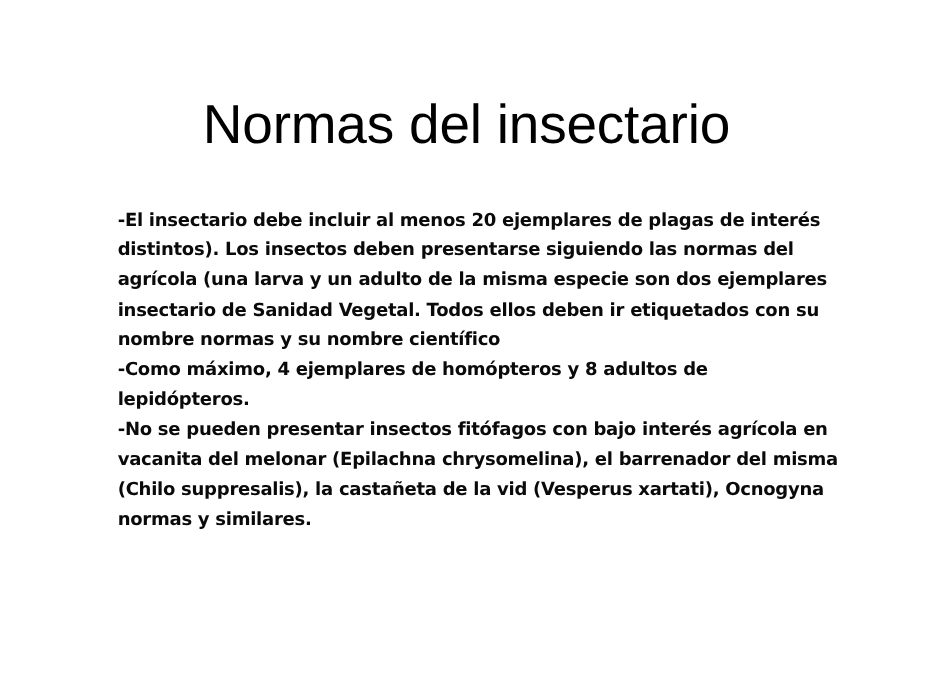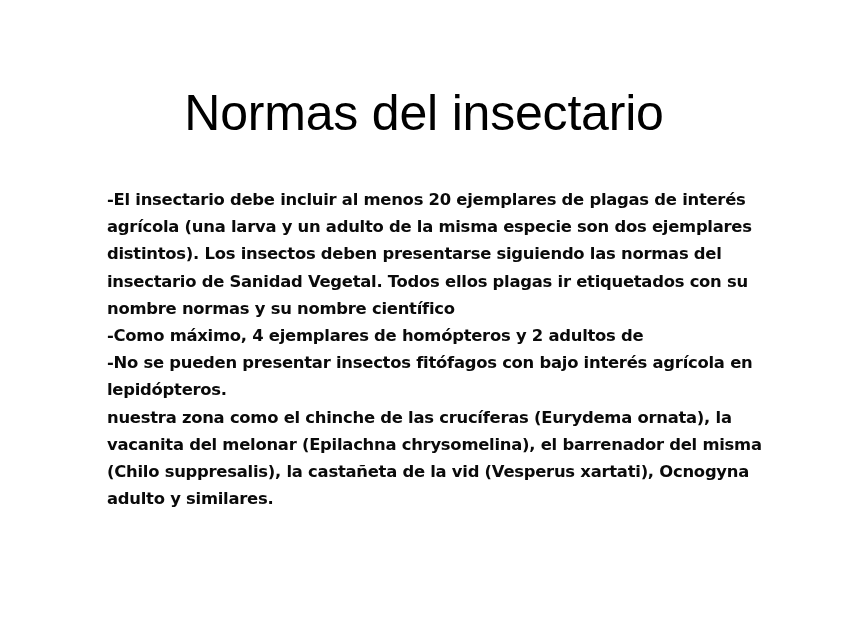--- a/index.html
+++ b/index.html
@@ -55,26 +55,25 @@
 </style>
 </head>
 <body>
 
 <div id="slide">
 
   <div id="slide-title">Normas del insectario</div>
 
   <div id="body-block">
     <div class="body-line">-El insectario debe incluir al menos 20 ejemplares de plagas de interés</div>
+    <div class="body-line">distintos).  Los insectos deben presentarse siguiendo las normas del</div>
     <div class="body-line">agrícola (una larva y un adulto de la misma especie son dos ejemplares</div>
-    <div class="body-line">distintos).  Los insectos deben presentarse siguiendo las normas del</div>
-    <div class="body-line">insectario de Sanidad Vegetal. Todos ellos plagas ir etiquetados con su</div>
+    <div class="body-line">insectario de Sanidad Vegetal. Todos ellos deben ir etiquetados con su</div>
     <div class="body-line">nombre normas y su nombre científico</div>
-    <div class="body-line">-Como máximo, 4 ejemplares de homópteros y 2 adultos de</div>
+    <div class="body-line">-Como máximo, 4 ejemplares de homópteros y 8 adultos de</div>
+    <div class="body-line">lepidópteros.</div>
     <div class="body-line">-No se pueden presentar insectos fitófagos con bajo interés agrícola en</div>
-    <div class="body-line">lepidópteros.</div>
-    <div class="body-line">nuestra zona como el chinche de las crucíferas (Eurydema ornata), la</div>
     <div class="body-line">vacanita del melonar (Epilachna chrysomelina), el barrenador del misma</div>
     <div class="body-line">(Chilo suppresalis), la castañeta de la vid (Vesperus xartati), Ocnogyna</div>
-    <div class="body-line">adulto y similares.</div>
+    <div class="body-line">normas y similares.</div>
   </div>
 
 </div>
 
 </body></html>

